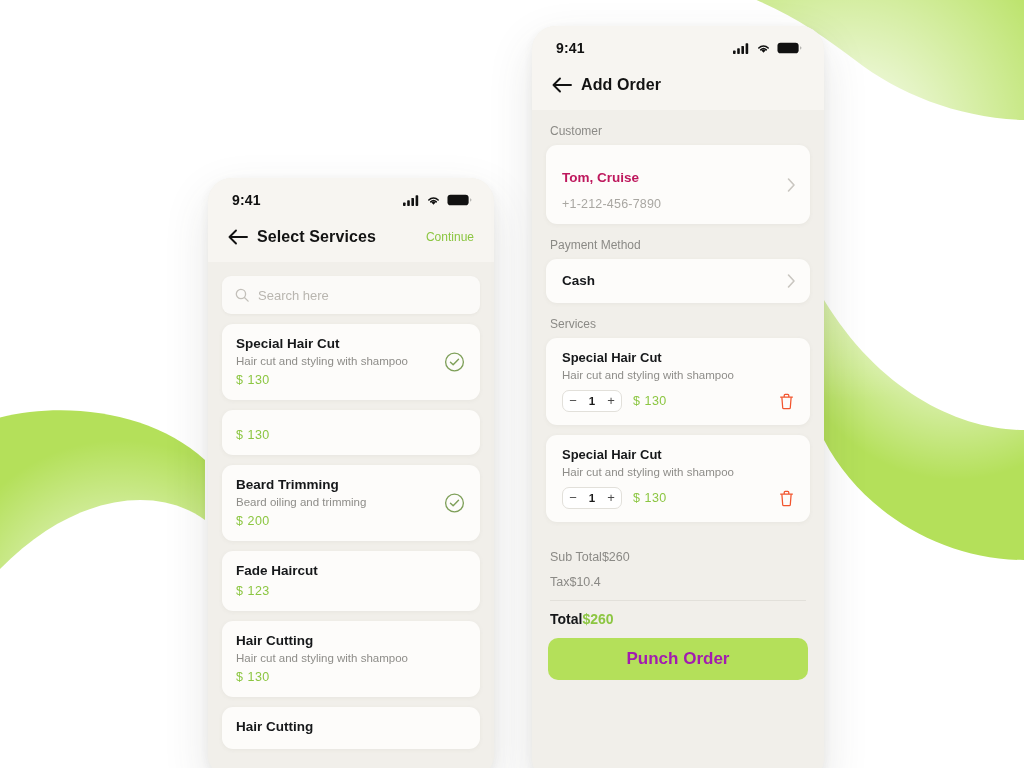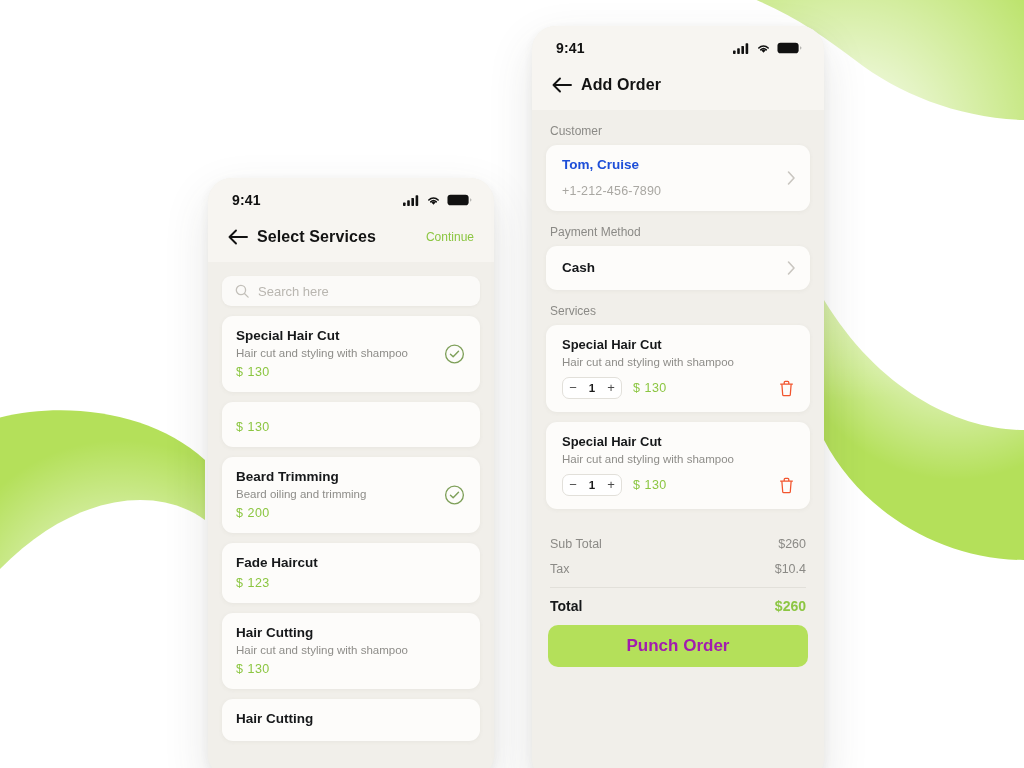--- a/index.html
+++ b/index.html
@@ -41,21 +41,21 @@
     padding:6px 20px 16px 20px; background:#f7f5f1;
   }
   .nav-title { font-size:16px; font-weight:bold; color:#131313; letter-spacing:.1px; }
   .nav-action { margin-left:auto; font-size:12px; color:#8cc642; font-weight:400; }
 
   .screen-body { background:#f1efea; height:100%; position:relative; }
 
   
   .search-wrap { padding:14px 14px 0 14px; }
   .searchbox {
-    height:30px; background:#fbfaf8; border-radius:9px;
+    height:38px; background:#fbfaf8; border-radius:9px;
     display:flex; align-items:center; gap:9px; padding:0 13px;
     box-shadow:0 1px 3px rgba(120,120,105,0.07);
   }
   .search-ph { font-size:13px; color:#b9b6b0; }
 
   
   .svc-list { padding:10px 14px 0 14px; display:flex; flex-direction:column; gap:10px; }
   .svc-card {
     background:#fdfcfa; border-radius:11px; padding:12px 14px 13px 14px;
     position:relative; box-shadow:0 1px 4px rgba(120,120,105,0.07);
@@ -65,21 +65,21 @@
   .svc-price { font-size:12.5px; color:#8cc642; letter-spacing:.5px; margin-top:6px; }
   .check-icon { position:absolute; right:15px; top:50%; transform:translateY(-50%); }
 
   
   .sect-label { font-size:12px; color:#8b8a86; padding:14px 18px 7px 18px; }
   .card {
     margin:0 14px; background:#fdfcfa; border-radius:11px;
     position:relative; box-shadow:0 1px 4px rgba(120,120,105,0.07);
   }
   .card-pad { padding:12px 16px 13px 16px; }
-  .cust-name { font-size:13.5px; font-weight:bold; color:#1d4ed8; }
+  .cust-name { font-size:13.5px; font-weight:bold; color:#be185d;margin-top:13px; }
   .cust-phone { font-size:12.5px; color:#a9a7a2; margin-top:12px; letter-spacing:.2px; }
   .pay-name { font-size:13.5px; font-weight:bold; color:#15171a; }
   .chevron { position:absolute; right:14px; top:50%; transform:translateY(-50%); }
 
   .ord-card { margin-bottom:10px; }
   .ord-name { font-size:13px; font-weight:bold; color:#16181a; }
   .ord-desc { font-size:11.5px; color:#8e8d89; margin-top:4px; }
   .ord-row { display:flex; align-items:center; margin-top:9px; }
   .stepper {
     display:flex; align-items:center; border:1px solid #e2e0da;
@@ -92,21 +92,21 @@
 
   .addmore-wrap { display:flex; justify-content:center; margin-top:2px; }
   .addmore {
     background:#f8f7f3; border-radius:10px; padding:9px 24px;
     display:flex; align-items:center; gap:9px;
     font-size:13px; font-weight:bold; color:#17181a;
     box-shadow:0 1px 3px rgba(120,120,105,0.06);
   }
 
   .totals { padding:18px 18px 0 18px; }
-  .tot-row { display:flex; justify-content:space-between; align-items:baseline; margin-bottom:11px; }
+  .tot-row { display:flex; justify-content:flex-start; align-items:baseline; margin-bottom:11px; }
   .tot-lbl { font-size:12.5px; color:#8b8a86; }
   .tot-val { font-size:12.5px; color:#8b8a86; }
   .divider { height:1px; background:#e2e0da; margin:2px 0 10px; }
   .tot-lbl-b { font-size:14px; color:#16181a; font-weight:bold; }
   .tot-val-b { font-size:14px; color:#8cc642; font-weight:bold; }
 
   .punch {
     margin:8px 16px 0 16px; height:42px; border-radius:10px;
     background:#b4e05a; display:flex; align-items:center; justify-content:center;
     font-size:17px; font-weight:bold; color:#a21caf;

